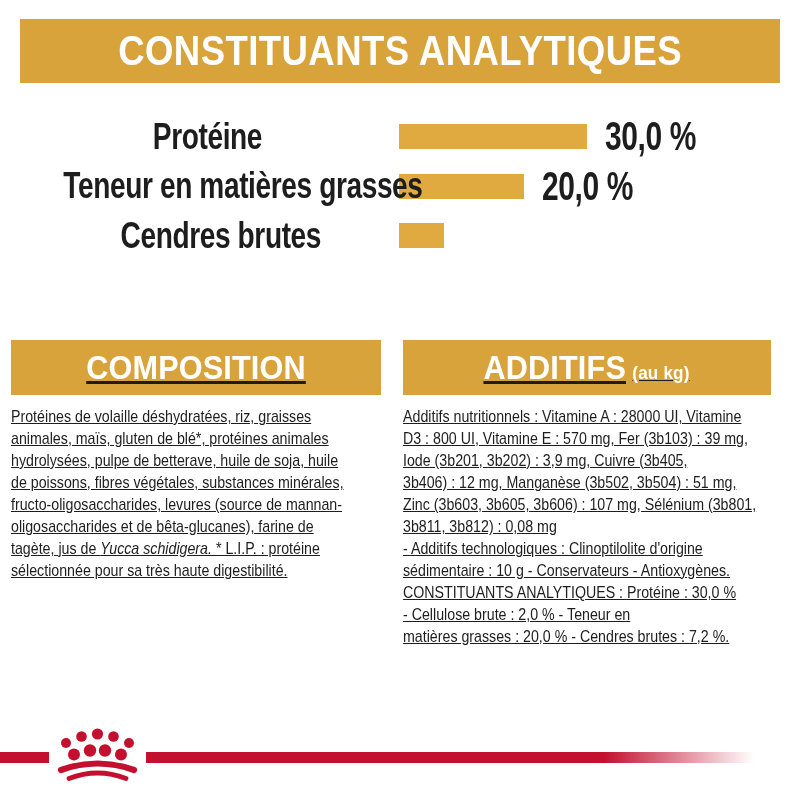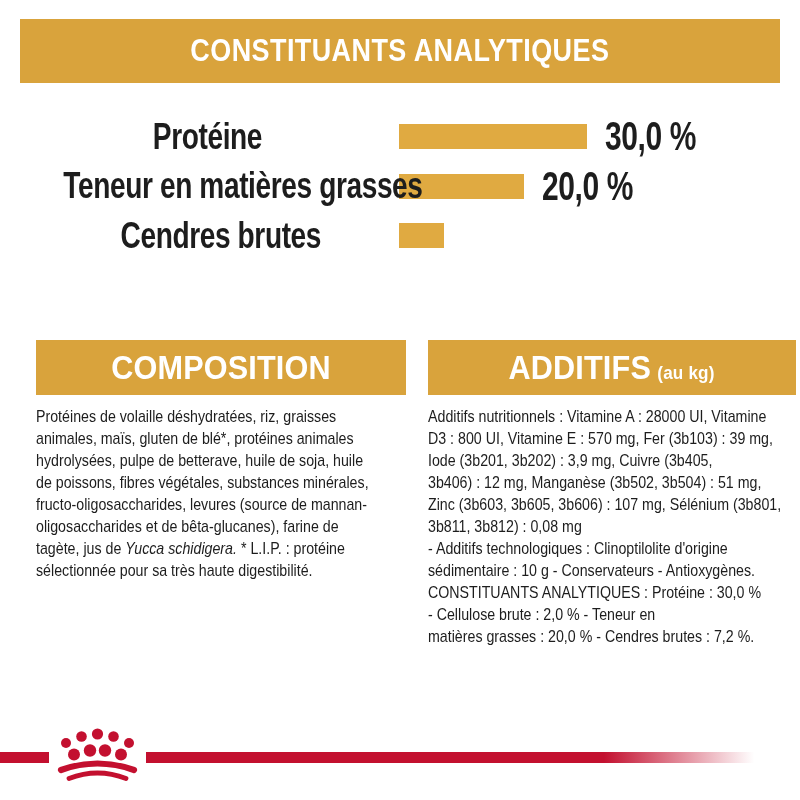--- a/index.html
+++ b/index.html
@@ -5,21 +5,21 @@
   html,body{margin:0;padding:0;background:#ffffff;}
   .page{
     position:relative;width:800px;height:800px;background:#ffffff;overflow:hidden;
     font-family:"Liberation Sans",sans-serif;color:#1d1d1d;
   }
   
   .banner{
     position:absolute;background:#d9a33c;display:flex;align-items:center;justify-content:center;
     color:#ffffff;font-weight:bold;
   }
-  .top-banner{left:20px;top:19px;width:760px;height:64px;font-size:31px;}
+  .top-banner{left:20px;top:19px;width:760px;height:64px;font-size:42px;}
   .top-banner .hgroup{transform:scaleX(0.87);letter-spacing:0.5px;white-space:nowrap;}
   .section-banner{position:relative;width:100%;height:55px;font-size:34px;}
   .section-banner .hgroup{
     display:inline-flex;align-items:baseline;transform:scaleX(0.9);
     letter-spacing:0.2px;white-space:nowrap;
   }
   .section-banner .suffix{font-size:19px;margin-left:7px;font-weight:bold;}
   
   .chart{position:absolute;left:0;top:112px;width:800px;}
   .chart-row{display:flex;align-items:center;height:49.5px;}
@@ -28,21 +28,21 @@
     font-size:36px;font-weight:bold;letter-spacing:-0.5px;white-space:nowrap;
     transform:scaleX(0.78);transform-origin:right center;
   }
   .bar{height:25px;background:#e0aa41;margin-left:14px;flex:none;}
   .chart-value{margin-left:18px;}
   .chart-value .t{
     display:inline-block;font-size:40px;font-weight:bold;letter-spacing:-0.5px;white-space:nowrap;
     transform:scaleX(0.75);transform-origin:left center;
   }
   
-  .columns{position:absolute;left:36px;top:340px;width:760px;display:flex;}
+  .columns{position:absolute;left:11px;top:340px;width:760px;display:flex;text-decoration:underline;}
   .col{flex:none;}
   .col-left{width:370px;margin-right:22px;}
   .col-right{width:368px;}
   .body-text{
     margin-top:11px;width:442px;transform:scaleX(0.836);transform-origin:top left;
     font-size:17px;line-height:22px;letter-spacing:0;white-space:pre-line;color:#1d1d1d;
   }
   .italic{font-style:italic;}
   
   .red-line-left{position:absolute;left:0;top:752px;width:49px;height:11px;background:#c3102f;}

